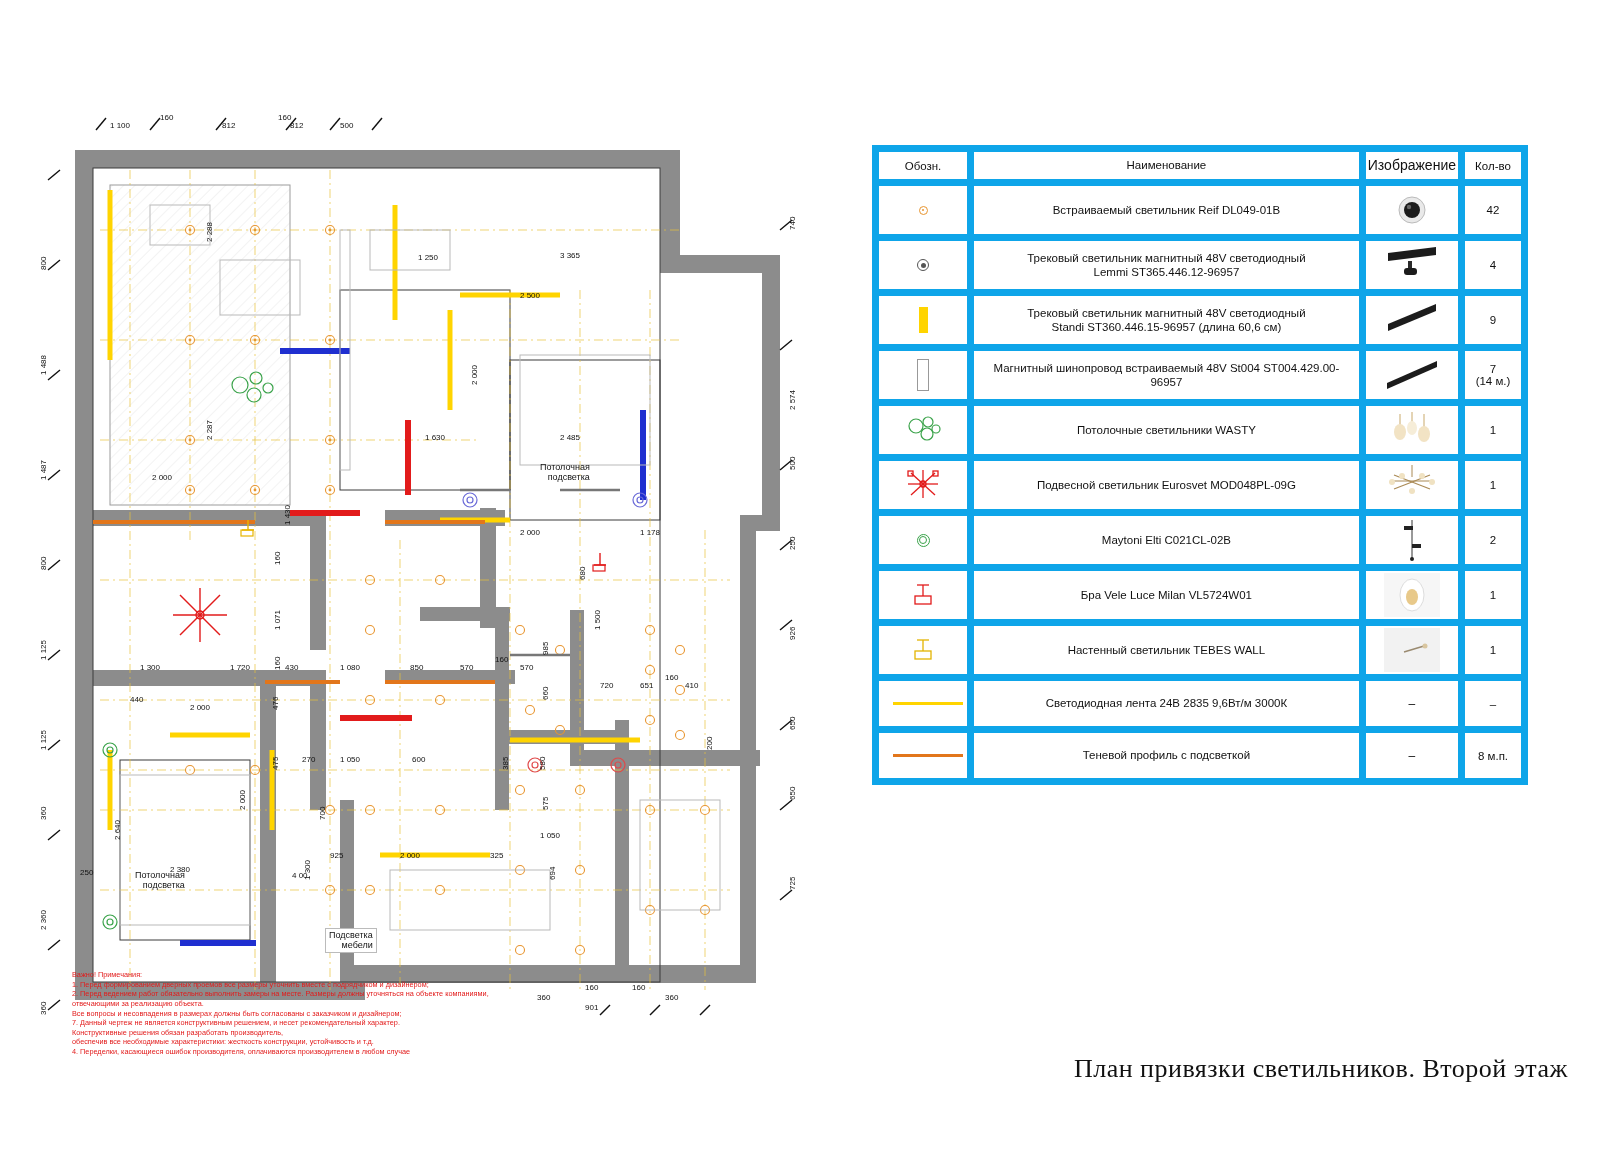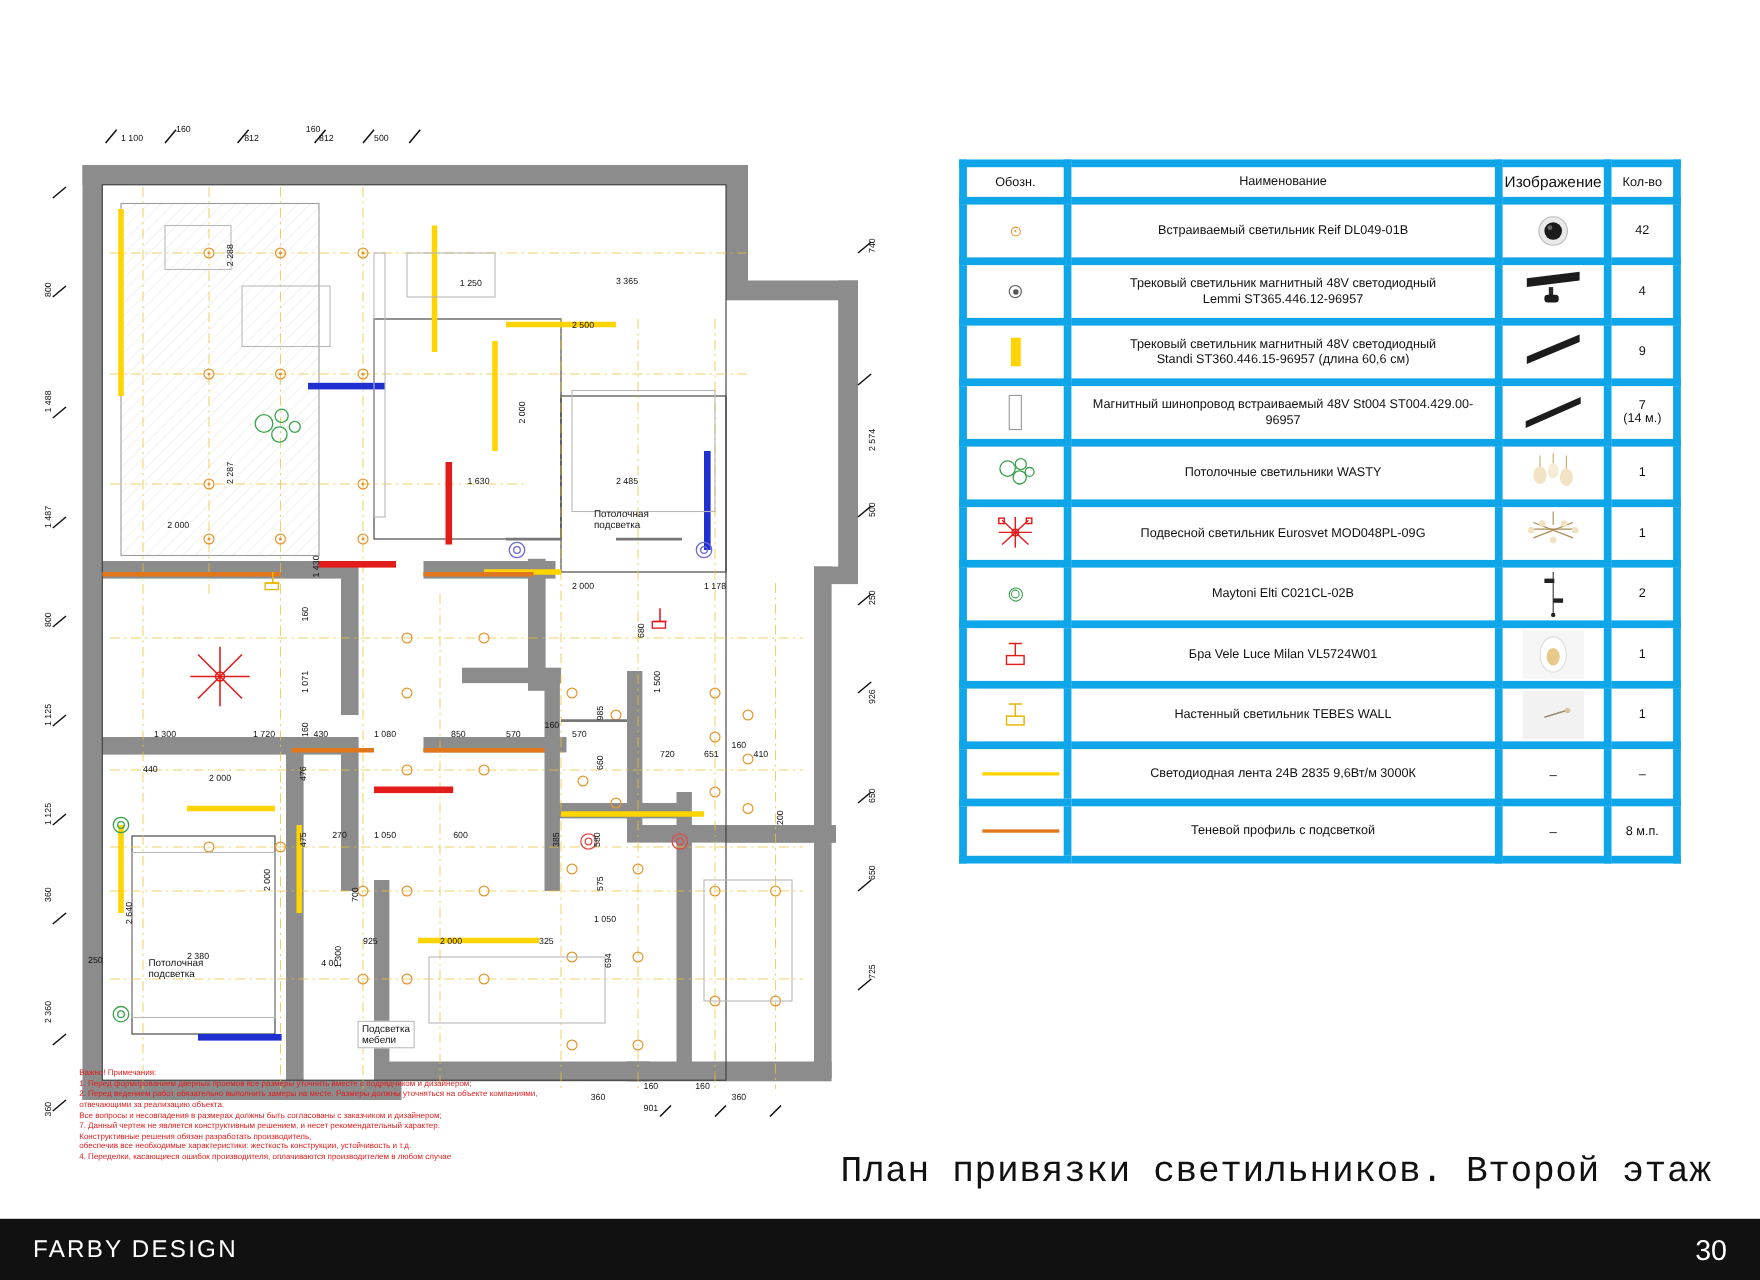--- a/index.html
+++ b/index.html
@@ -17,23 +17,23 @@
   
   .footer{
     position:absolute;left:0;right:0;bottom:0;height:56px;
     background:#111111;color:#ffffff;
     display:flex;align-items:center;justify-content:space-between;
     padding:0 30px;box-sizing:border-box;
   }
   .footer .brand{font-size:22px;letter-spacing:2px;}
   .footer .pagenum{font-size:26px;}
   .sheet-title{
-    position:absolute;right:44px;bottom:80px;
-    font-size:33px;color:#111;letter-spacing:.5px;
-    font-family:Liberation Mono, monospace;
+    position:absolute;right:32px;bottom:80px;
+    font-size:26px;color:#111;letter-spacing:.5px;
+    font-family:Liberation Serif, serif;
   }
   
   .legend{
     position:absolute;left:872px;top:145px;width:656px;
     border:1.5px solid #111;border-collapse:collapse;
     font-size:11.5px;color:#111;background:#fff;
   }
   .legend td,.legend th{border:7px solid #0ea5e9;padding:2px 4px;vertical-align:middle;}
   .legend th{font-weight:normal;font-size:11.5px;padding:4px 2px;}
   .col-sym{width:58px;text-align:center;}
@@ -60,21 +60,21 @@
   .line-orange{width:56px;height:3px;background:#e2761b;}
   .diffuser{display:flex;gap:3px;}
   .diffuser i{display:block;width:4px;height:26px;}
   
   .plan{position:absolute;left:40px;top:110px;width:800px;height:940px;}
   .notes{
     position:absolute;left:72px;top:970px;width:430px;
     color:#e21b1b;font-size:7.3px;line-height:1.32;
     font-family:"Liberation Sans", sans-serif;
   }
-  .plan-label{position:absolute;font-size:9px;color:#111;text-align:left;line-height:1.15;}
+  .plan-label{position:absolute;font-size:9px;color:#111;text-align:right;line-height:1.15;}
 </style>
 </head>
 <body>
 
 <div class="page">
 
   <div class="plan">
     <svg width="800" height="940" viewBox="0 0 800 940" xmlns="http://www.w3.org/2000/svg">
       <defs>
         <pattern id="hatch" width="8" height="8" patternTransform="rotate(45)" patternUnits="userSpaceOnUse">
@@ -655,18 +655,14 @@
         <td class="col-name">Теневой профиль с подсветкой</td>
         <td class="col-img" style="font-size:12px">–</td>
         <td class="col-qty">8 м.п.</td>
       </tr>
 
     </tbody>
   </table>
 
   <div class="sheet-title">План привязки светильников. Второй этаж</div>
 
-  <div class="footer">
-    <div class="brand">FARBY DESIGN</div>
-    <div class="pagenum">30</div>
-  </div>
 
 </div>
 
 </body></html>

